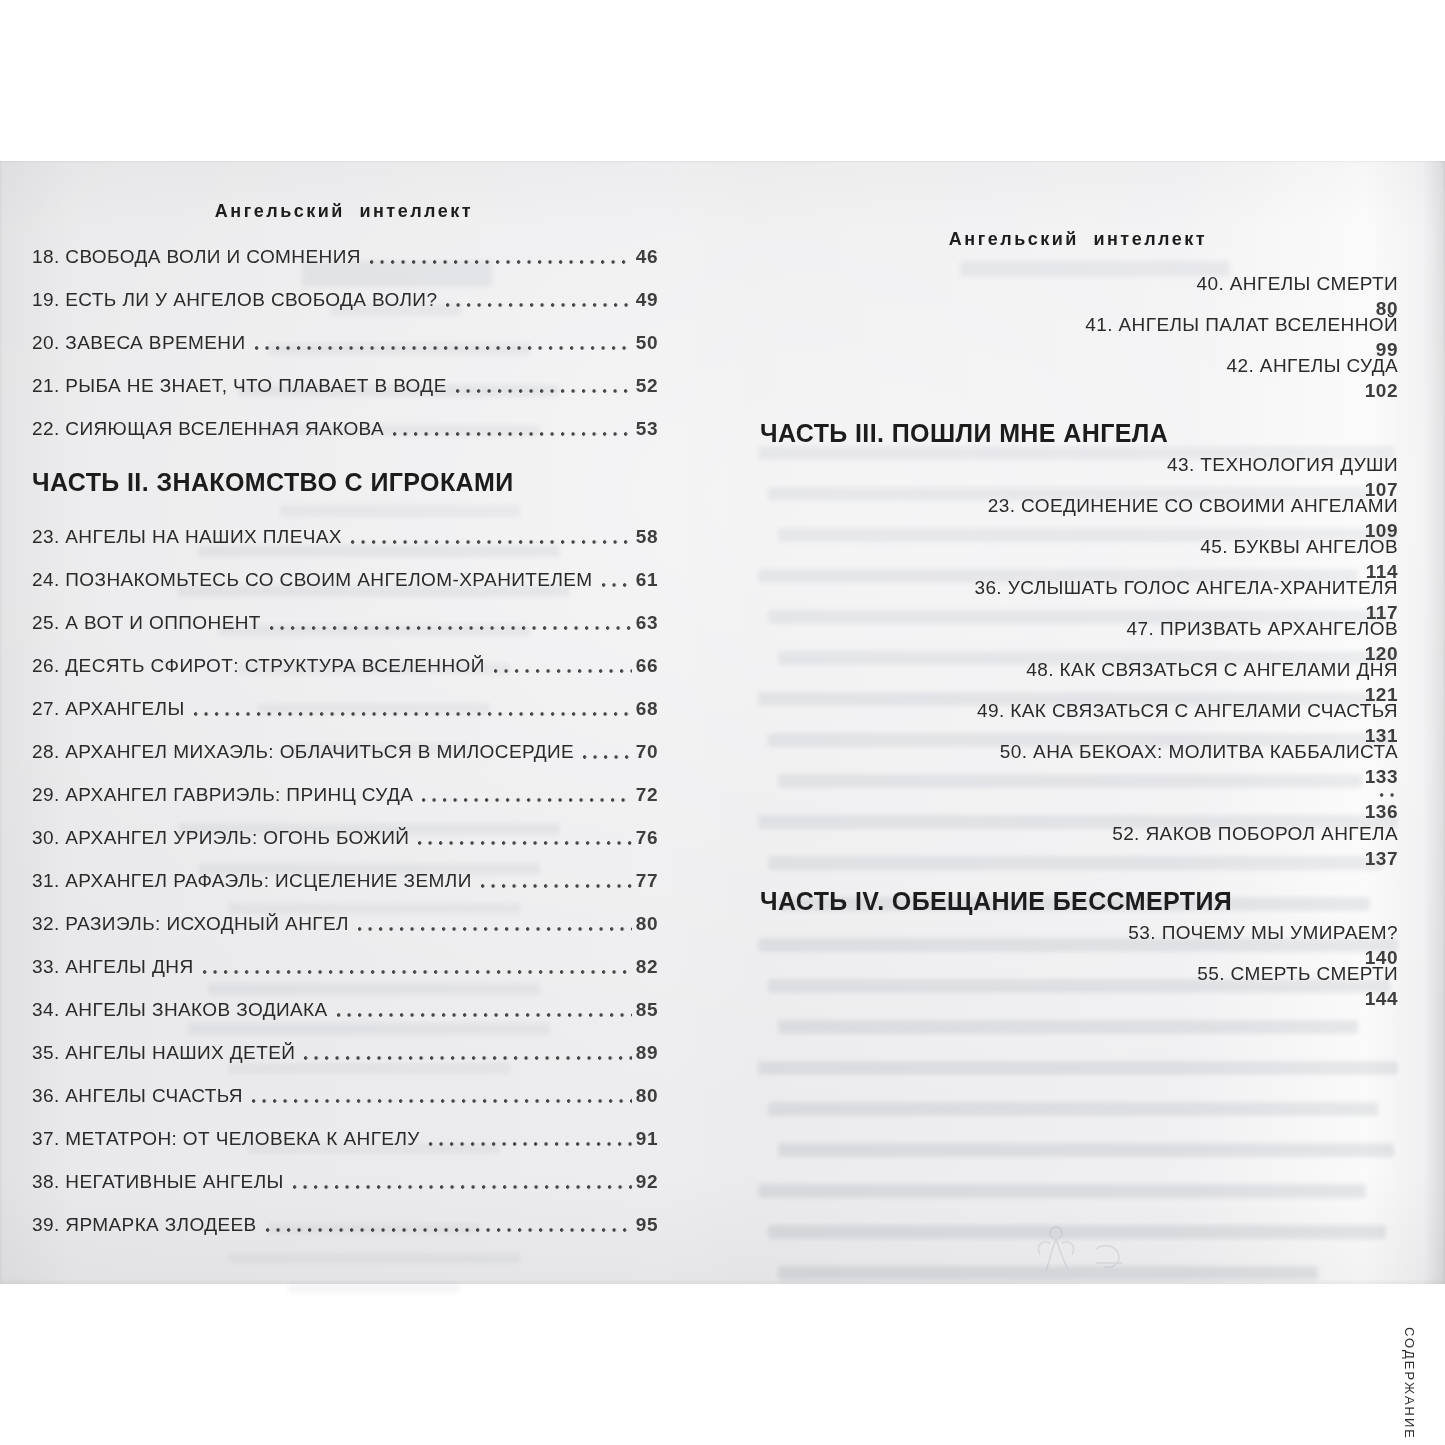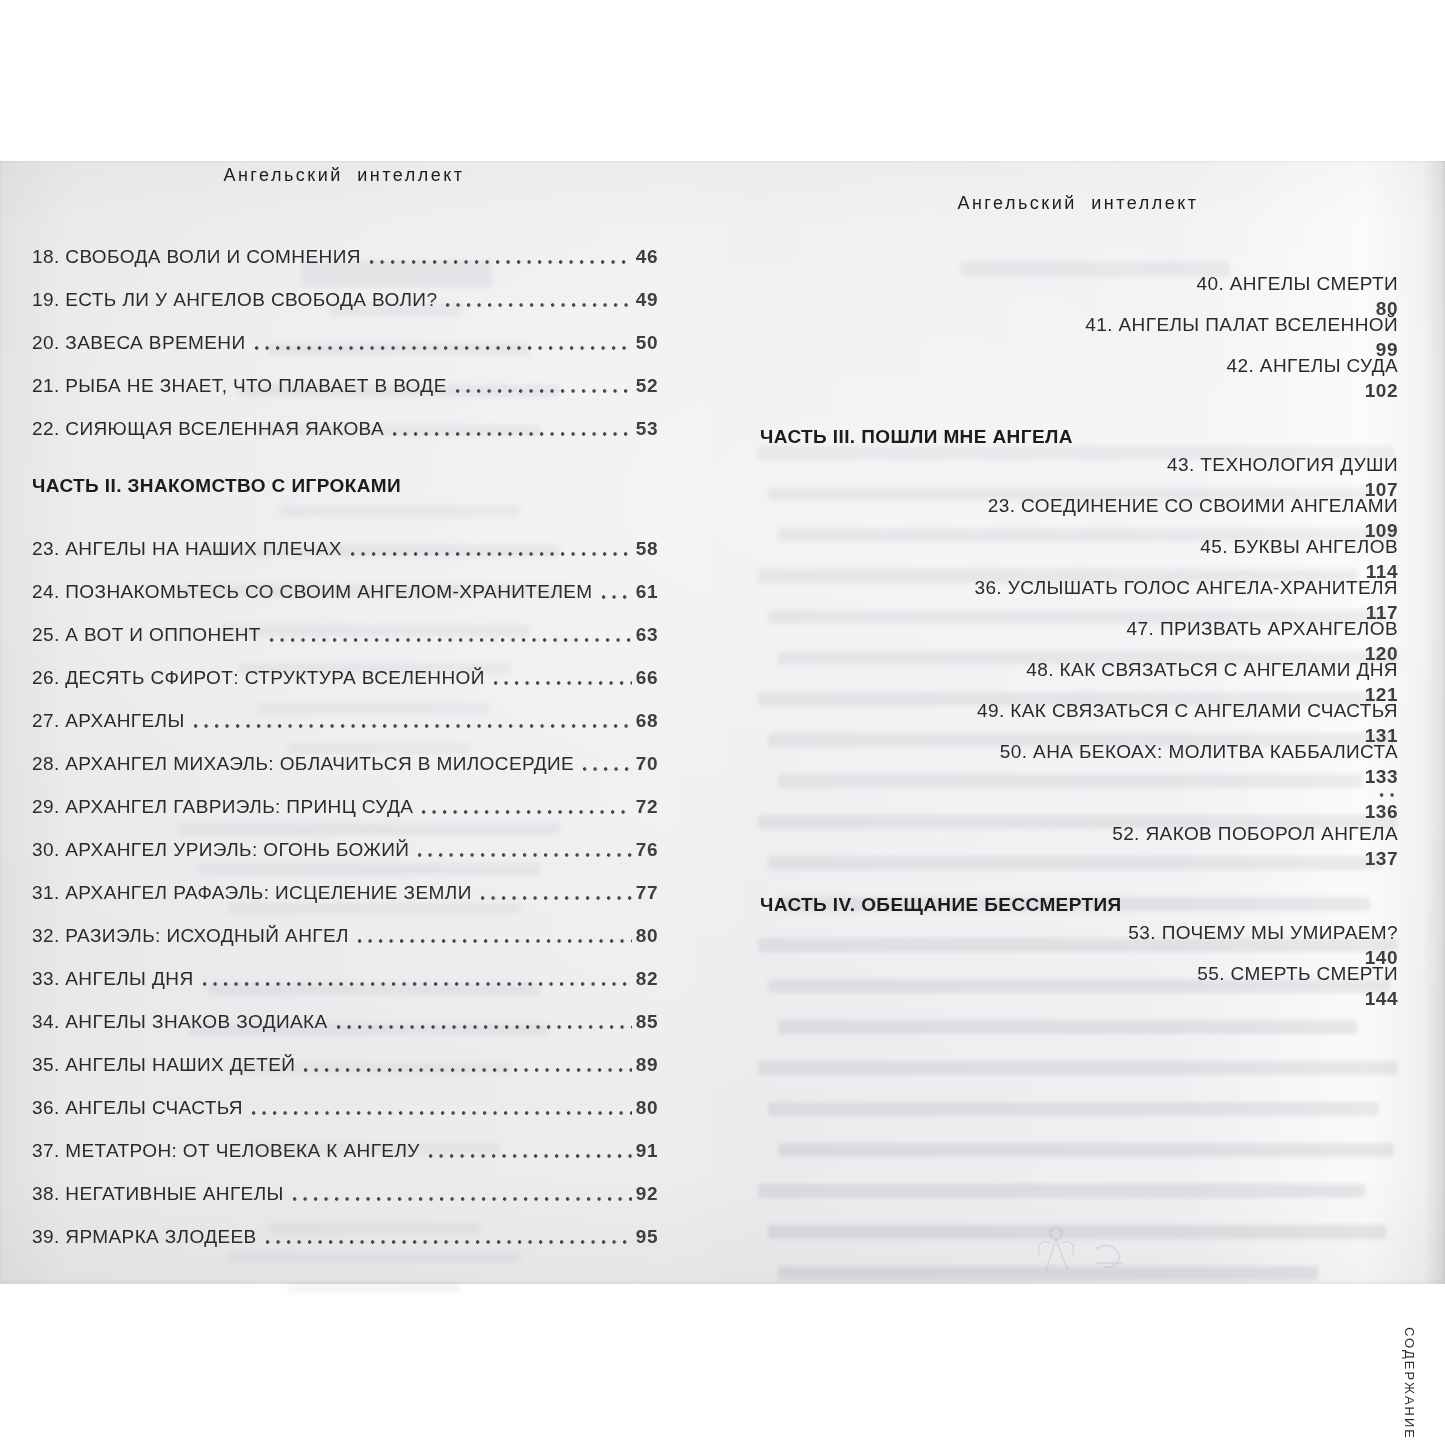--- a/index.html
+++ b/index.html
@@ -18,24 +18,25 @@
       linear-gradient(180deg, rgba(0,0,0,.02) 0%, rgba(0,0,0,0) 6%, rgba(0,0,0,0) 90%, rgba(0,0,0,.03) 100%),
       linear-gradient(90deg,#e1e1e3 0%,#e9e9eb 5%,#ededef 46%,#ebebed 52%,#f0f0f2 82%,#fafafa 94.5%,#f0f0f2 98.5%,#d8d8da 100%);
     box-shadow: inset 0 1px 2px rgba(0,0,0,.05), inset 0 -2px 4px rgba(0,0,0,.05);
   }
   .page{position:absolute;top:0;height:100%;}
   .page-left{left:30px;width:628px;}
   .page-right{left:758px;width:640px;}
   .running-header{
     position:absolute;left:0;width:100%;
     text-align:center;
-    font-size:18px;font-weight:normal;
+    font-size:18px;font-weight:bold;
     letter-spacing:2.5px;word-spacing:7px;
     color:#1d1d1d;
     white-space:nowrap;
+    margin-top:36px;
   }
   .page-left .running-header{top:4px;}
   .page-right .running-header{top:32px;}
   .toc{position:absolute;left:2px;right:0;z-index:2;}
   .page-left  .toc{top:64px;}
   .page-right .toc{top:112px;}
   .trow{display:flex;align-items:flex-end;}
   .page-left  .trow{height:43px;}
   .page-right .trow{height:41px;flex-direction:column;}
   .trow .t{
@@ -52,24 +53,24 @@
     background-repeat:repeat-x;
     background-position:left bottom;
   }
   .trow .pg{
     font-size:19px;color:#3e3e3e;letter-spacing:.5px;
     white-space:nowrap;
     font-weight:bold;
   }
   .part{
     display:flex;align-items:flex-end;
-    font-size:19px;font-weight:bold;letter-spacing:.4px;color:#1c1c1c;
+    font-size:25px;font-weight:bold;letter-spacing:.4px;color:#1c1c1c;
     white-space:nowrap;
   }
-  .page-left  .part{height:43px;margin-top:14px;margin-bottom:20px;}
+  .page-left  .part{height:43px;margin-top:14px;margin-bottom:8px;}
   .page-right .part{height:41px;margin-top:11px;margin-bottom:6px;}
   .ghosts{position:absolute;inset:0;z-index:1;pointer-events:none;}
   .ghost{
     position:absolute;
     background:#7b8290;
     border-radius:3px;
     filter:blur(2px);
   }
   .spine-label{
     position:absolute;

